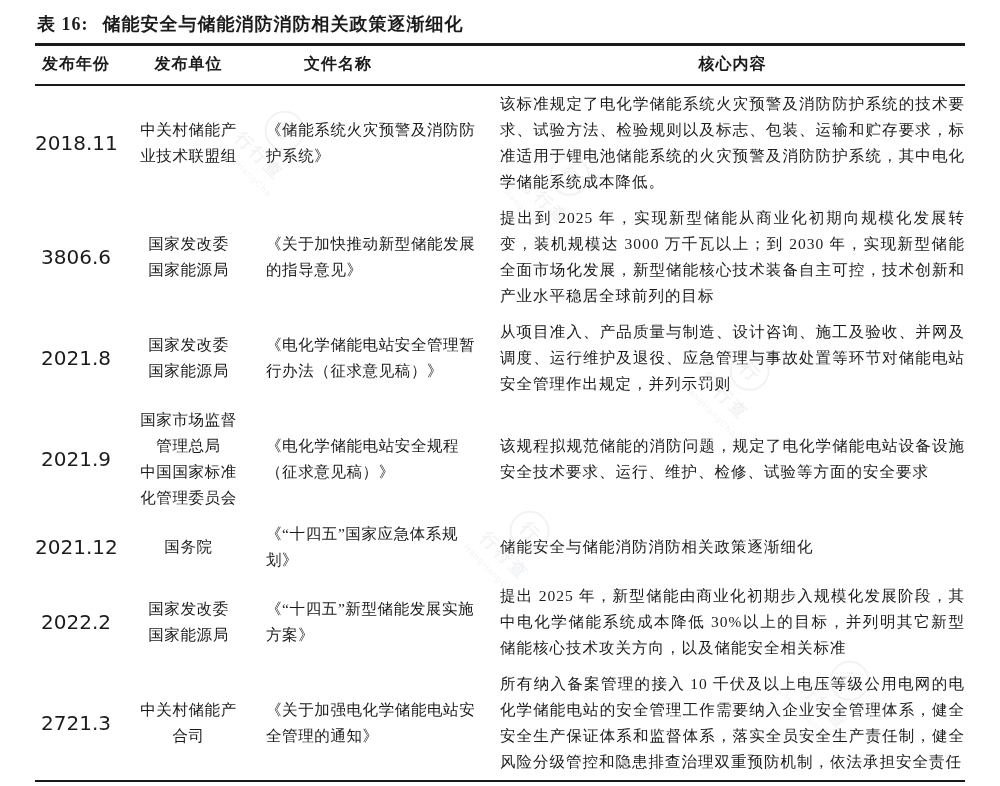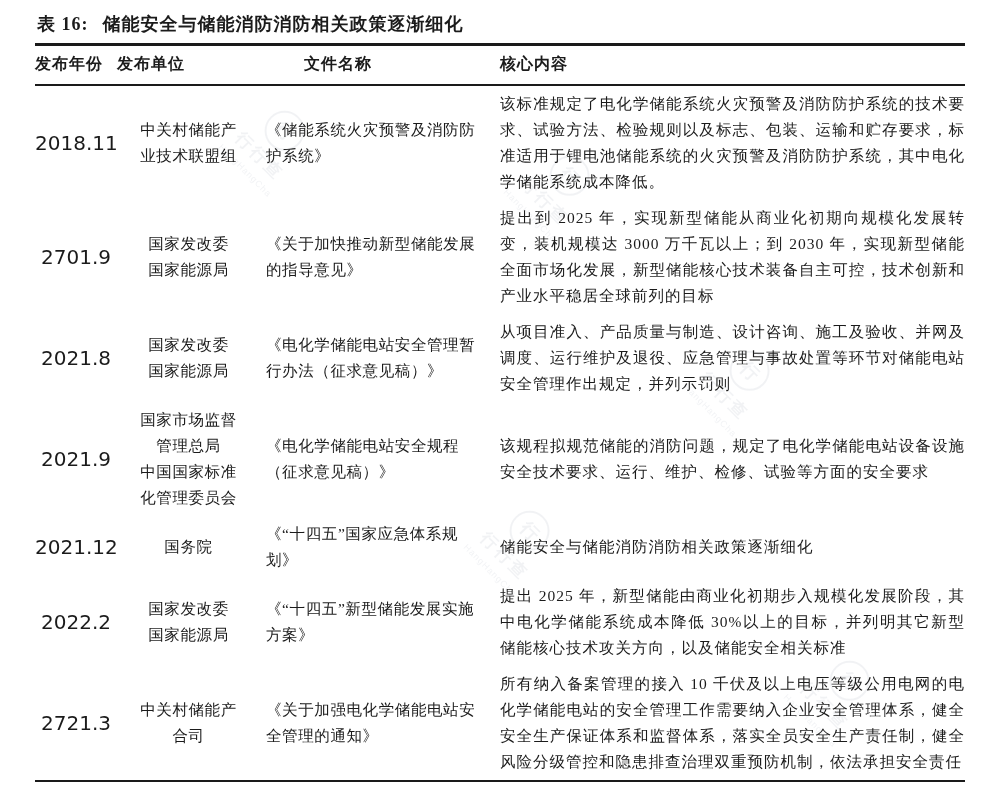--- a/index.html
+++ b/index.html
@@ -14,21 +14,21 @@
     font-size:18px;font-weight:bold;letter-spacing:1px;
     padding:2px 0 7px 2px;
   }
   table.policy{
     width:930px;border-collapse:collapse;table-layout:fixed;
     border-top:3px solid #1a1a1a;
     border-bottom:2.5px solid #1a1a1a;
   }
   thead th{
     font-size:16px;font-weight:bold;letter-spacing:1px;
-    padding:8px 0 9px 0;text-align:left;
+    padding:8px 0 9px 0;text-align:center;
     border-bottom:2.5px solid #1a1a1a;
   }
   thead th.h2{text-align:left;padding-left:44px;}
   tbody td{
     vertical-align:middle;
     font-size:15.5px;line-height:26px;letter-spacing:0.6px;
     padding:5px 0;
   }
   td.c0{width:82px;text-align:center;font-family:"DejaVu Sans","Liberation Sans",sans-serif;font-size:20px;letter-spacing:0;}
   td.c1{width:143px;text-align:center;white-space:pre-line;}
@@ -99,21 +99,21 @@
     </thead>
     <tbody>
         <tr>
           <td class="c0">2018.11</td>
           <td class="c1">中关村储能产
 业技术联盟组</td>
           <td class="c2">《储能系统火灾预警及消防防护系统》</td>
           <td class="c3">该标准规定了电化学储能系统火灾预警及消防防护系统的技术要求、试验方法、检验规则以及标志、包装、运输和贮存要求，标准适用于锂电池储能系统的火灾预警及消防防护系统，其中电化学储能系统成本降低。</td>
         </tr>
         <tr>
-          <td class="c0">2701.9</td>
+          <td class="c0">3806.6</td>
           <td class="c1">国家发改委
 国家能源局</td>
           <td class="c2">《关于加快推动新型储能发展的指导意见》</td>
           <td class="c3">提出到 2025 年，实现新型储能从商业化初期向规模化发展转变，装机规模达 3000 万千瓦以上；到 2030 年，实现新型储能全面市场化发展，新型储能核心技术装备自主可控，技术创新和产业水平稳居全球前列的目标</td>
         </tr>
         <tr>
           <td class="c0">2021.8</td>
           <td class="c1">国家发改委
 国家能源局</td>
           <td class="c2">《电化学储能电站安全管理暂行办法（征求意见稿）》</td>

